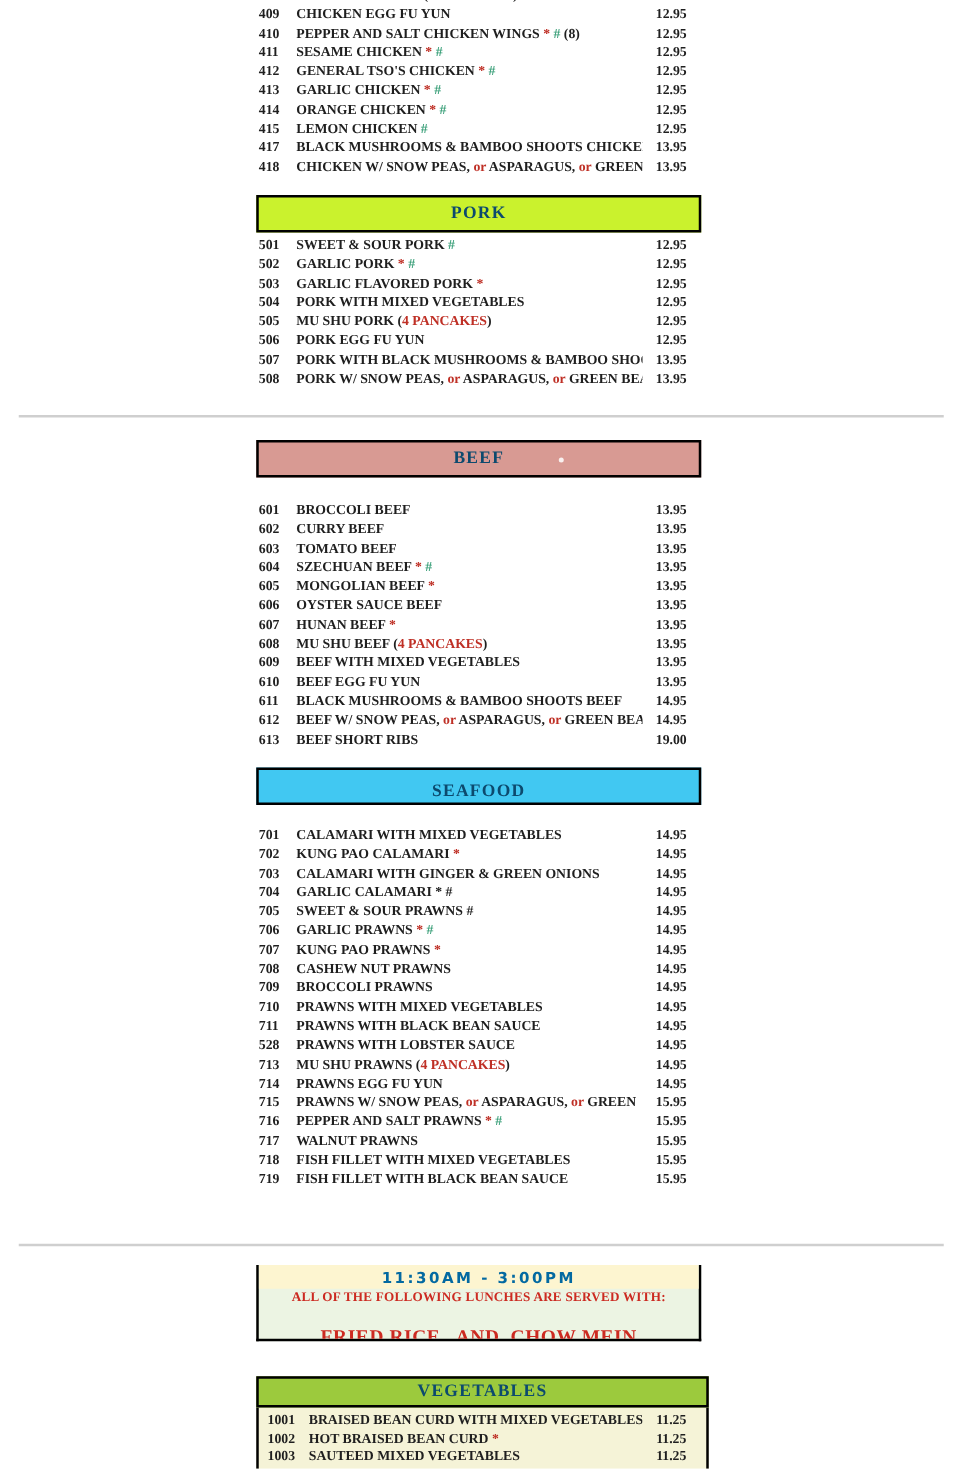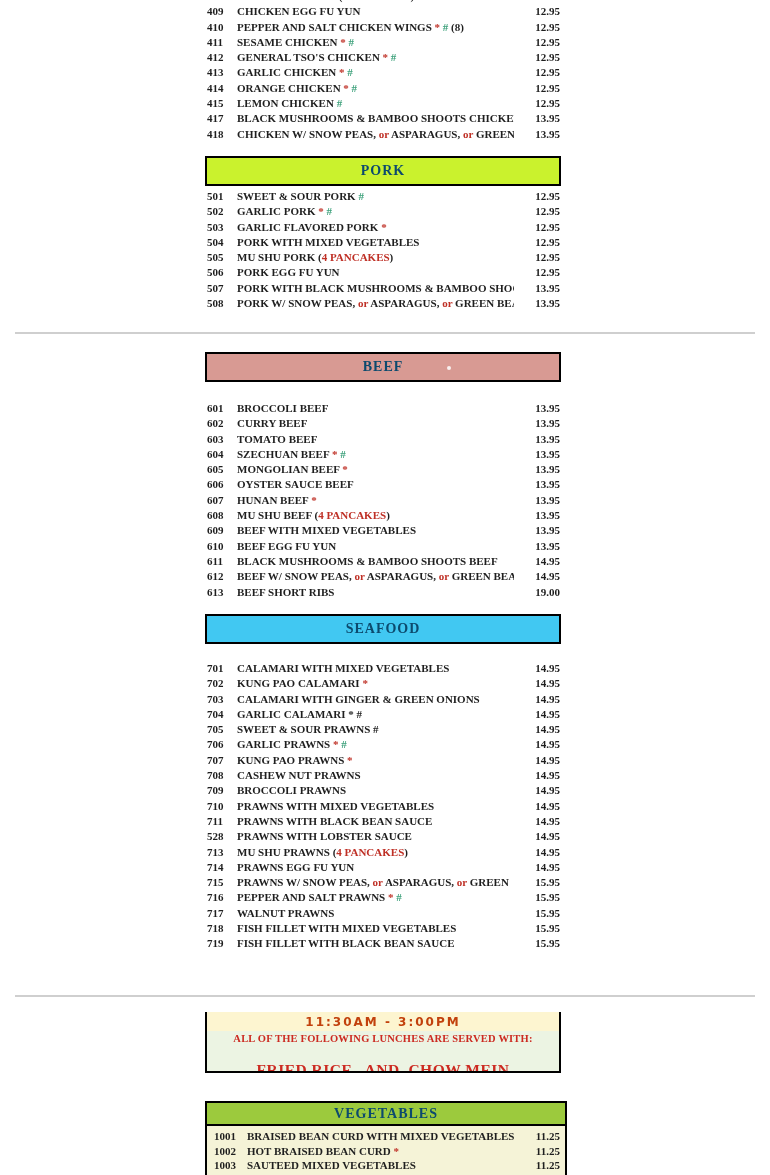--- a/index.html
+++ b/index.html
@@ -17,34 +17,34 @@
               letter-spacing:1px;color:#0c4a6e;position:relative;}
   #sec-lunch .sec-header{height:28px;}
   #sec-veg .sec-header{height:25px;text-align:center;}
   .rows{margin-top:3px;}
   .rows.gap-beef{margin-top:19px;}
   .rows.gap-sea{margin-top:17px;}
   .row{display:flex;height:15.3px;line-height:15.2px;font-size:11px;font-weight:bold;
        color:#1f1f1f;padding-left:2px;}
   .num{width:30px;flex:none;}
   .name{flex:1;overflow:hidden;white-space:nowrap;}
-  .price{width:46px;flex:none;text-align:right;padding-right:1px;}
+  .price{width:46px;flex:none;text-align:center;padding-right:1px;}
   .seg-d{color:#1f1f1f;}
   .seg-r{color:#bf3026;}
   .seg-g{color:#3da17b;}
   .separator{position:absolute;left:15px;width:740px;height:2px;background:#cfcfcf;}
   #sep-1{top:332px;}
   #sep-2{top:995px;}
   .beef-dot{position:absolute;left:240px;top:12px;width:4px;height:4px;background:#fff;
             border-radius:50%;opacity:.85;}
   .lunch-panel{background:#ecf4e3;height:61px;box-sizing:border-box;border:2px solid #000;
                border-top:none;overflow:hidden;}
   .lunch-time{height:19px;background:#fdf5d0;display:flex;align-items:center;justify-content:center;
               font-family:"DejaVu Sans", sans-serif;font-weight:bold;font-size:12px;
-              letter-spacing:2px;color:#c2410c;}
+              letter-spacing:2px;color:#0369a1;}
   .lunch-note{margin-top:2px;text-align:center;font-size:10.5px;font-weight:bold;color:#cc2a21;
               letter-spacing:.2px;}
   .lunch-main{margin-top:17px;text-align:center;font-size:15.5px;font-weight:bold;color:#cc2a21;
               white-space:pre;letter-spacing:.5px;}
   .veg-panel{border-left:2px solid #000;border-right:2px solid #000;background:#f5f3d7;
              box-sizing:border-box;padding:3px 4px 0 7px;min-height:52px;}
   .veg-panel .row{height:14.7px;line-height:14.6px;padding-left:0;}
   .veg-panel .num{width:33px;}
 </style>
 </head>
@@ -225,21 +225,21 @@
         </div>
         <div class="row">
           <span class="num">613</span>
           <span class="name"><span class="seg-d">BEEF SHORT RIBS</span></span>
           <span class="price">19.00</span>
         </div>
       </div>
   </section>
 
   <section class="menu-block" id="sec-seafood">
-    <div class="sec-header" style="background-color: rgb(65, 200, 242);">
+    <div class="sec-header" style="background-color: rgb(65, 200, 242); align-items: flex-end;">
       <span>SEAFOOD</span>
     </div>
     <div class="rows gap-sea">
         <div class="row">
           <span class="num">701</span>
           <span class="name"><span class="seg-d">CALAMARI WITH MIXED VEGETABLES</span></span>
           <span class="price">14.95</span>
         </div>
         <div class="row">
           <span class="num">702</span>

